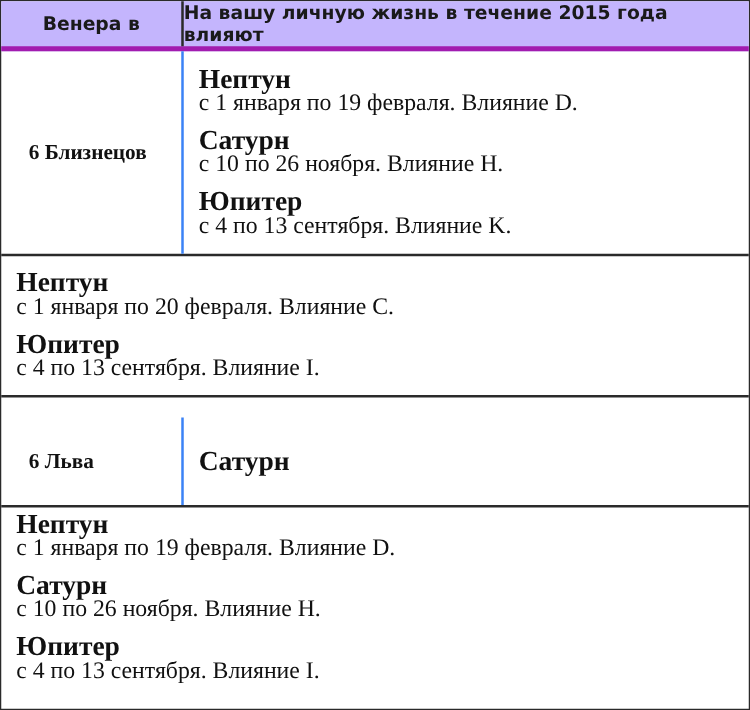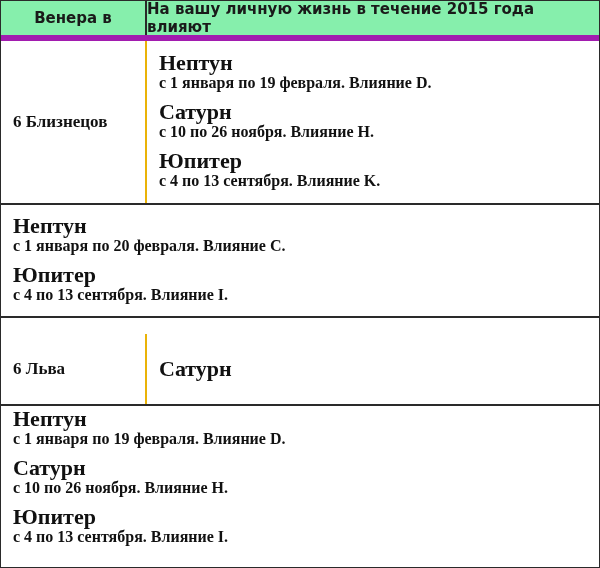--- a/index.html
+++ b/index.html
@@ -3,36 +3,36 @@
 <meta charset="utf-8">
 <style>
   html, body { margin:0; padding:0; background:#ffffff; }
   body { width:600px; height:568px; overflow:hidden; }
   .tbl {
     position:relative; width:598px; height:566px;
     border:1px solid #2a2a2a; box-sizing:content-box;
   }
   .hdr {
     position:absolute; left:0; top:0; width:598px; height:40px;
-    background:#86efac; border-bottom:6px solid #a21caf; box-sizing:border-box;
+    background:#c4b5fd; border-bottom:4px solid #a21caf; box-sizing:border-box;
     display:flex;
   }
   .hdr .c1 { width:146px; border-right:2px solid #2a2a2a; box-sizing:border-box;
     display:flex; align-items:center; justify-content:center; }
   .hdr .c2 { flex:1; display:flex; align-items:center; justify-content:flex-start; }
   .hdr span { font-family:"DejaVu Sans", sans-serif; font-size:15px; font-weight:bold; color:#1a1a1a; }
   .row { position:absolute; left:0; width:598px; display:flex; border-bottom:2px solid #2a2a2a; box-sizing:border-box; }
   .row.last { border-bottom:none; }
-  .row .c1 { width:146px; border-right:2px solid #eab308; box-sizing:border-box;
-    display:flex; align-items:center; padding-left:12px; }
+  .row .c1 { width:146px; border-right:2px solid #3b82f6; box-sizing:border-box;
+    display:flex; align-items:center; padding-left:22px; }
   .row .c1 span { font-family:"Liberation Serif", serif; font-weight:bold; font-size:17px; color:#111; }
   .row .c2 { flex:1; padding-left:12px; box-sizing:border-box; display:flex; flex-direction:column; justify-content:center; }
   .entry { margin:4px 0 5px 0; }
   .planet { font-family:"Liberation Serif", serif; font-weight:bold; font-size:22px; color:#111; line-height:20px; }
-  .desc { font-family:"Liberation Serif", serif; font-size:16px; color:#111; line-height:20px;font-weight:bold; }
+  .desc { font-family:"Liberation Serif", serif; font-size:19px; color:#111; line-height:20px; }
 </style>
 </head>
 <body>
 
 <div class="tbl">
   <div class="hdr">
     <div class="c1">
         <span>Венера в</span>
       </div>
     <div class="c2">

